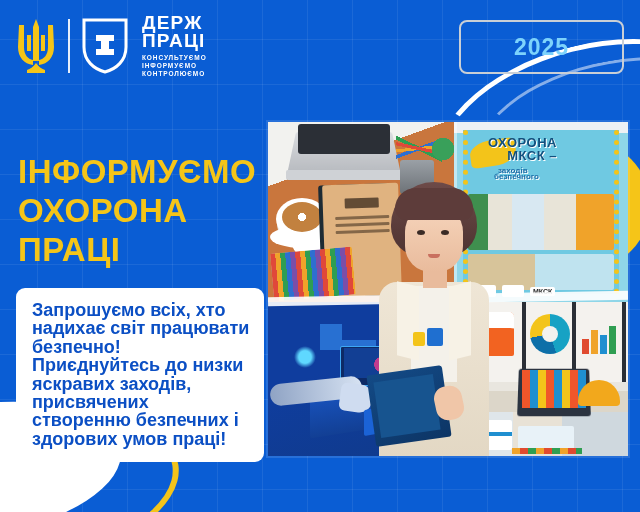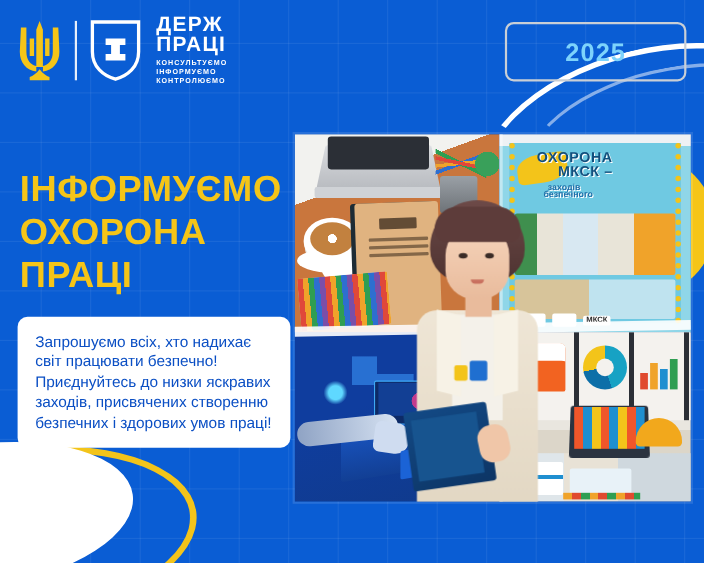--- a/index.html
+++ b/index.html
@@ -121,21 +121,21 @@
   
   .copy-card {
     position:absolute; left:16px; top:288px;
     width:248px;
     background:#ffffff;
     border-radius:9px;
     padding:13px 14px 14px 16px;
   }
   .copy-card p {
     color:#0B4FC4;
-    font-size:14px; font-weight:normal;
+    font-size:18px; font-weight:bold;
     line-height:18.4px;
   }
 
   
   .collage {
     position:absolute; left:268px; top:122px;
     width:360px; height:334px;
     background:#0A4FB5;
     box-shadow:0 0 0 2px rgba(255,255,255,.12);
     overflow:hidden;

